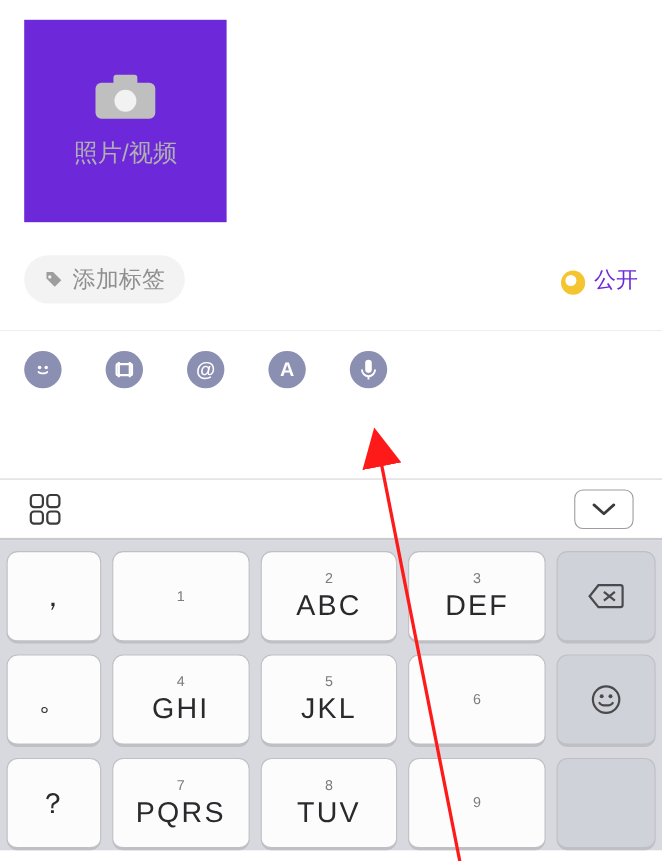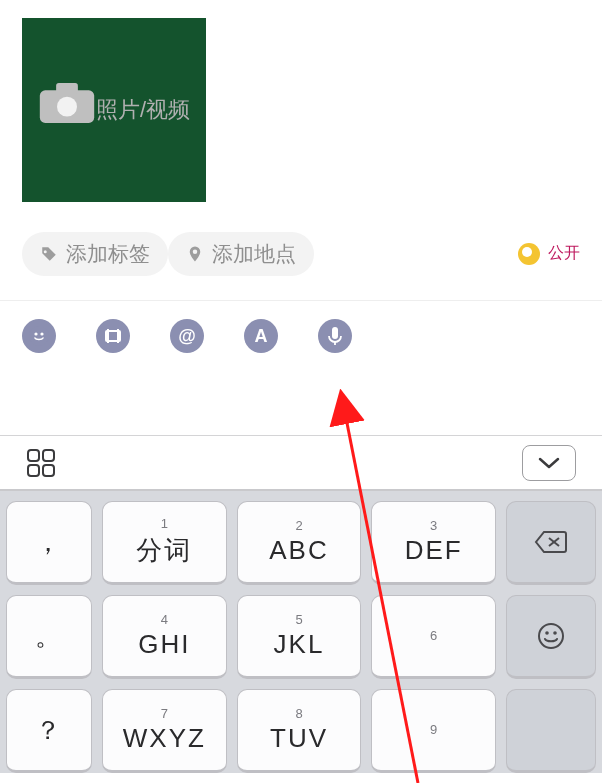--- a/index.html
+++ b/index.html
@@ -1,36 +1,36 @@
 <!DOCTYPE html>
 <html><head>
 <meta charset="utf-8">
 <style>
 * { margin: 0; padding: 0; box-sizing: border-box; font-family: -apple-system, "Helvetica Neue", Arial, sans-serif; }
 html, body { width: 602px; height: 783px; background: #fff; overflow: hidden; }
 
 .compose { padding: 18px 22px 0 22px; }
 .photo-box {
-  width: 184px; height: 184px; background: #14532d;
-  display: flex; flex-direction: row; align-items: center; justify-content: center;
+  width: 184px; height: 184px; background: #6d28d9;
+  display: flex; flex-direction: column; align-items: center; justify-content: center;
 }
 .photo-box .cam { width: 58px; height: 44px; margin-bottom: 14px; }
 .photo-box .txt { color: #b0b0b0; font-size: 22px; }
 
-.chips { display: flex; align-items: center; margin-top: 30px; }
+.chips { display: flex; align-items: center; gap: 14px; margin-top: 30px; }
 .chip {
   display: inline-flex; align-items: center; gap: 8px;
   background: #f3f3f3; color: #8f8f8f; border-radius: 22px;
   padding: 8px 18px; font-size: 21px;
 }
 .chip .ico { width: 18px; height: 18px; display: inline-block; }
 .spacer { flex: 1; }
 .visibility {
-  display: inline-flex; align-items: flex-start; gap: 8px;
-  color: #be185d; font-size: 16px;
+  display: inline-flex; align-items: flex-end; gap: 8px;
+  color: #6d28d9; font-size: 20px;
 }
 .vis-icon {
   width: 22px; height: 22px; border-radius: 50%;
   background: #f4c431; display: inline-block; position: relative;
 }
 .vis-icon::after {
   content: ""; position: absolute; width: 10px; height: 10px;
   background: #fff; border-radius: 50%; top: 4px; left: 4px;
 }
 
@@ -73,26 +73,20 @@
     </svg>
     <div class="txt">照片/视频</div>
   </div>
 
   <div class="chips">
     <div class="chip">
       <svg class="ico" viewBox="0 0 24 24">
           <path fill="#9d9d9d" d="M3 3h8l10 10-8 8L3 11V3zm4 4a2 2 0 100 4 2 2 0 000-4z"></path>
         </svg>
       <span>添加标签</span>
-    </div>
-    <div class="chip">
-      <svg class="ico" viewBox="0 0 24 24">
-          <path fill="#9d9d9d" d="M12 2a7 7 0 017 7c0 5-7 13-7 13S5 14 5 9a7 7 0 017-7zm0 4a3 3 0 100 6 3 3 0 000-6z"></path>
-        </svg>
-      <span>添加地点</span>
     </div>
     <div class="spacer"></div>
     <div class="visibility">
       <span class="vis-icon"></span>
       <span>公开</span>
     </div>
   </div>
 </div>
 
 <div class="divider"></div>
@@ -138,21 +132,20 @@
         </svg>
     </div>
   </div>
   <div class="kbd">
     <div class="kbd-row">
       <div class="key key-narrow">
           <span class="lbl">，</span>
         </div>
       <div class="key key-wide">
           <span class="num">1</span>
-          <span class="lbl">分词</span>
         </div>
       <div class="key key-wide">
           <span class="num">2</span>
           <span class="lbl">ABC</span>
         </div>
       <div class="key key-wide">
           <span class="num">3</span>
           <span class="lbl">DEF</span>
         </div>
       <div class="key key-func">
@@ -186,21 +179,21 @@
             <path d="M9 18c1.5 3 10.5 3 12 0" stroke="#4a4a4d" stroke-width="2" fill="none" stroke-linecap="round"></path>
           </svg>
       </div>
     </div>
     <div class="kbd-row">
       <div class="key key-narrow">
           <span class="lbl">？</span>
         </div>
       <div class="key key-wide">
           <span class="num">7</span>
-          <span class="lbl">WXYZ</span>
+          <span class="lbl">PQRS</span>
         </div>
       <div class="key key-wide">
           <span class="num">8</span>
           <span class="lbl">TUV</span>
         </div>
       <div class="key key-wide">
           <span class="num">9</span>
         </div>
       <div class="key key-func"></div>
     </div>

